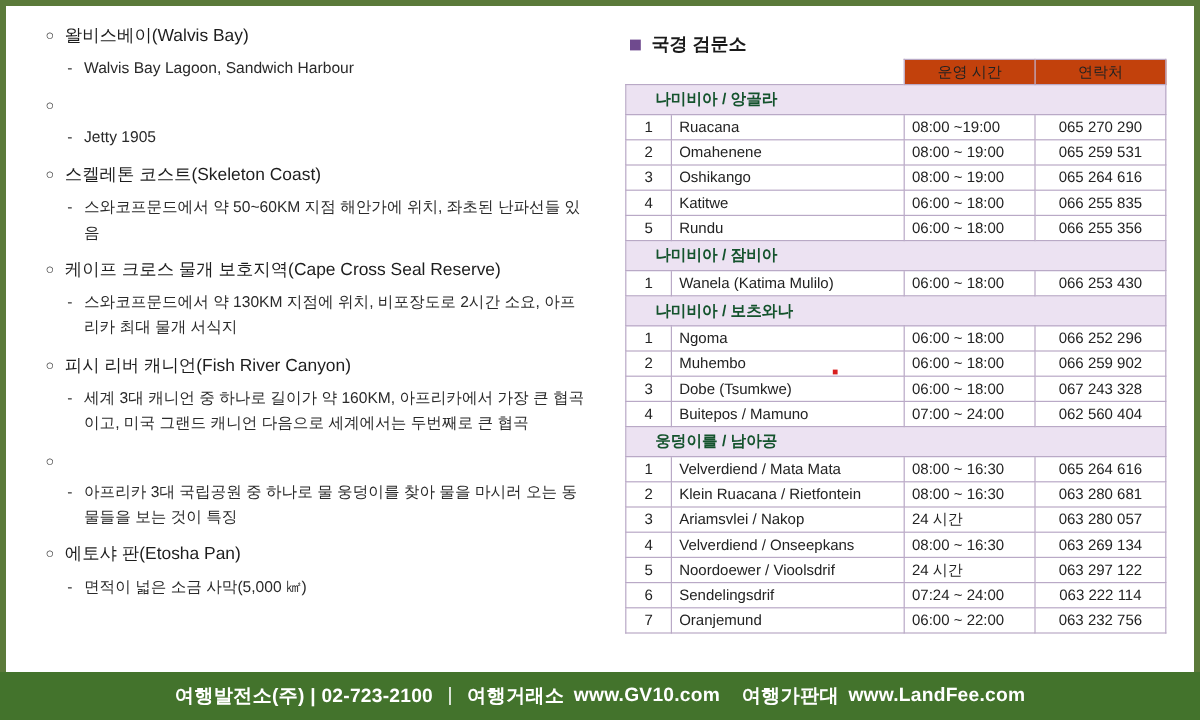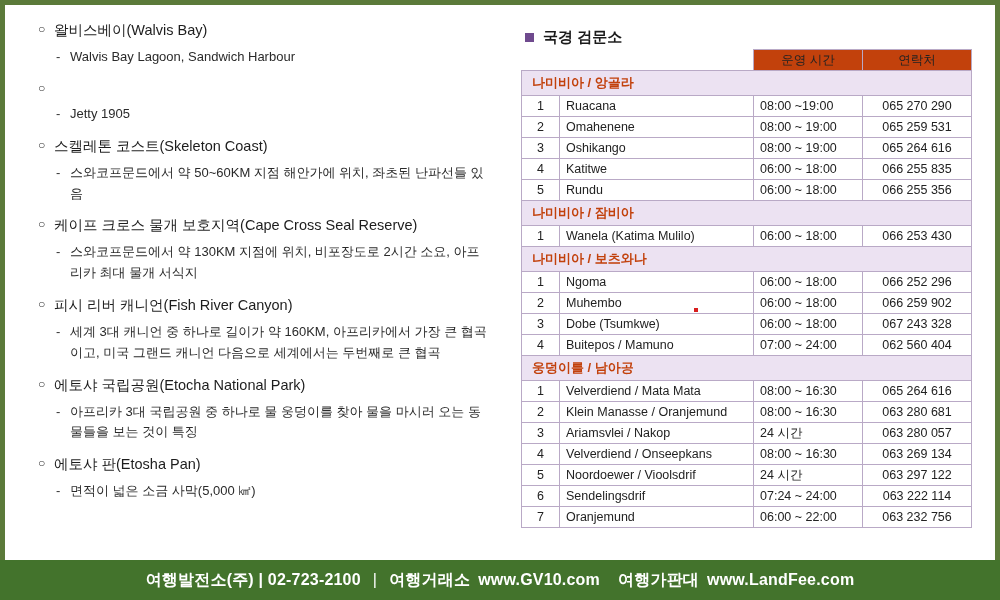--- a/index.html
+++ b/index.html
@@ -118,23 +118,23 @@
     background: #c2410c;
     text-align: center;
     font-size: 12.5px;
     color: #222;
     height: 24px;
   }
   tr.section td {
     background: #ece2f2;
     font-weight: bold;
     font-size: 13px;
-    color: #c2410c;
+    color: #14532d;
     height: 25px;
-    padding-left: 10px;
+    padding-left: 24px;
   }
   td.num { text-align: center; color: #333; }
   td.name { text-align: left; padding-left: 10px; }
   td.hours { text-align: left; }
   td.tel { text-align: center; }
   .red-dot {
     position: absolute;
     width: 4px; height: 4px;
     background: #d81e1e;
     left: 694px;
@@ -217,21 +217,20 @@
         </div>
         <div class="lvl2">
           <span class="mark">-</span>
           <span class="txt">세계 3대 캐니언 중 하나로 길이가 약 160KM, 아프리카에서 가장 큰 협곡이고, 미국 그랜드 캐니언 다음으로 세계에서는 두번째로 큰 협곡</span>
         </div>
       </div>
 
       <div class="bullet-group">
         <div class="lvl1">
           <span class="mark">○</span>
-          <span class="txt">에토샤 국립공원(Etocha National Park)</span>
         </div>
         <div class="lvl2">
           <span class="mark">-</span>
           <span class="txt">아프리카 3대 국립공원 중 하나로 물 웅덩이를 찾아 물을 마시러 오는 동물들을 보는 것이 특징</span>
         </div>
       </div>
 
       <div class="bullet-group">
         <div class="lvl1">
           <span class="mark">○</span>
@@ -344,21 +343,21 @@
             <td colspan="4">웅덩이를 / 남아공</td>
           </tr>
           <tr>
             <td class="num">1</td>
             <td class="name">Velverdiend / Mata Mata</td>
             <td class="hours">08:00 ~ 16:30</td>
             <td class="tel">065 264 616</td>
           </tr>
           <tr>
             <td class="num">2</td>
-            <td class="name">Klein Manasse / Oranjemund</td>
+            <td class="name">Klein Ruacana / Rietfontein</td>
             <td class="hours">08:00 ~ 16:30</td>
             <td class="tel">063 280 681</td>
           </tr>
           <tr>
             <td class="num">3</td>
             <td class="name">Ariamsvlei / Nakop</td>
             <td class="hours">24 시간</td>
             <td class="tel">063 280 057</td>
           </tr>
           <tr>

